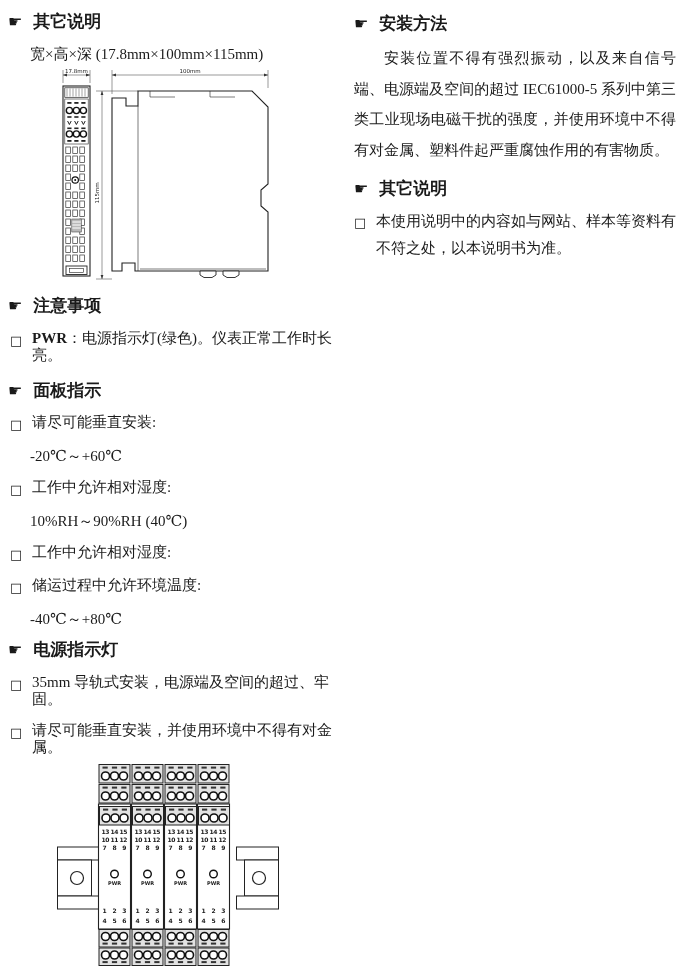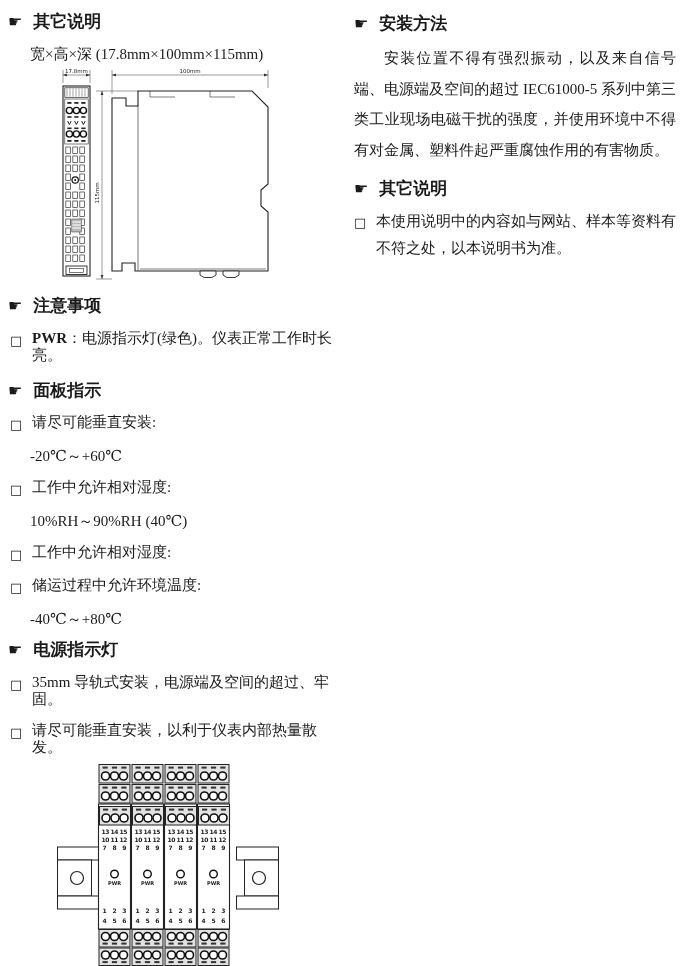--- a/index.html
+++ b/index.html
@@ -228,21 +228,21 @@
     <div class="sec-header" style="margin-top:8px;">
       <span class="pointer">☛</span>
       <span>电源指示灯</span>
     </div>
     <div class="bullet-row" style="margin-top:13px; padding-left:2px;">
       <span class="box">□</span>
       <span class="btext">35mm 导轨式安装，电源端及空间的超过、牢固。</span>
     </div>
     <div class="bullet-row" style="margin-top:14px; padding-left:2px;">
       <span class="box">□</span>
-      <span class="btext">请尽可能垂直安装，以利于仪表内部热量散发。</span>
+      <span class="btext">请尽可能垂直安装，并使用环境中不得有对金属。</span>
     </div>
 
     <div class="diagram-wrap">
       <svg width="222" height="202" viewBox="0 0 222 202">
         <defs>
           <g id="tblock">
             <rect x="0.5" y="0.5" width="31" height="18.5" fill="#e2e2e2" stroke="#222" stroke-width="1"></rect>
             <rect x="4" y="2.6" width="5.2" height="2" fill="#333"></rect>
             <rect x="13.4" y="2.6" width="5.2" height="2" fill="#333"></rect>
             <rect x="22.8" y="2.6" width="5.2" height="2" fill="#333"></rect>

